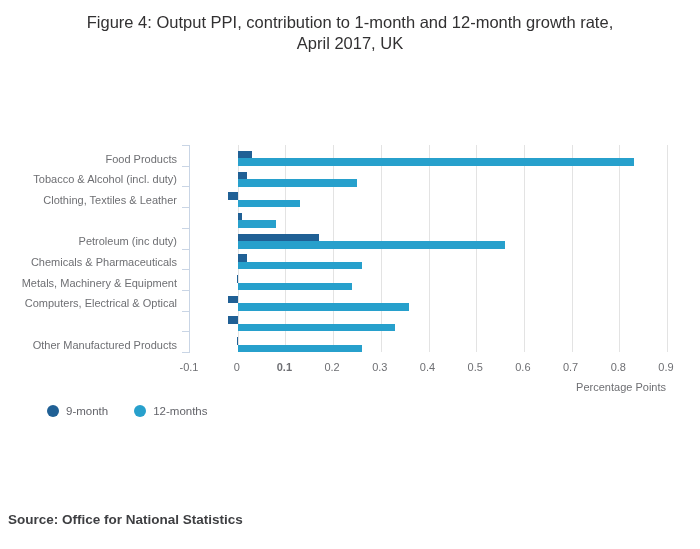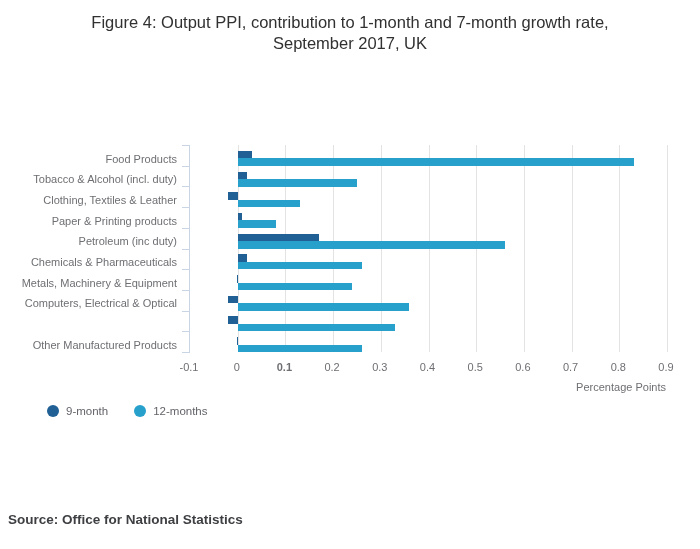--- a/index.html
+++ b/index.html
@@ -46,22 +46,22 @@
     position:absolute; left:8px; top:512px;
     font-size:13.5px; font-weight:bold; color:#3e3f42;
   }
 </style>
 </head>
 <body>
 
 <div class="page">
 
   <div class="title">
-    <span class="tl">Figure 4: Output PPI, contribution to 1-month and 7-month growth rate,</span>
-    <span class="tl">September 2017, UK</span>
+    <span class="tl">Figure 4: Output PPI, contribution to 1-month and 12-month growth rate,</span>
+    <span class="tl">April 2017, UK</span>
   </div>
 
   <div class="plot" id="plot">
       <div class="gridline" style="left: 47.7px;"></div>
       <div class="gridline" style="left: 95.4px;"></div>
       <div class="gridline" style="left: 143.1px;"></div>
       <div class="gridline" style="left: 190.8px;"></div>
       <div class="gridline" style="left: 238.5px;"></div>
       <div class="gridline" style="left: 286.2px;"></div>
       <div class="gridline" style="left: 333.9px;"></div>
@@ -112,21 +112,20 @@
         <span class="legend-swatch" style="background: rgb(39, 160, 204);"></span>
         <span>12-months</span>
       </div>
     </div>
 
   <div class="source">Source: Office for National Statistics</div>
 
 <div class="cat-label" style="top: 152.5px;">Food Products</div>
     <div class="cat-label" style="top: 173.2px;">Tobacco &amp; Alcohol (incl. duty)</div>
     <div class="cat-label" style="top: 193.9px; padding-left: 32px;">Clothing, Textiles &amp; Leather</div>
-    <div class="cat-label" style="top: 214.6px;">Paper &amp; Printing products</div>
     <div class="cat-label" style="top: 235.3px;">Petroleum (inc duty)</div>
     <div class="cat-label" style="top: 256px;">Chemicals &amp; Pharmaceuticals</div>
     <div class="cat-label" style="top: 276.7px;">Metals, Machinery &amp; Equipment</div>
     <div class="cat-label" style="top: 297.4px;">Computers, Electrical &amp; Optical</div>
     <div class="cat-label" style="top: 338.8px;">Other Manufactured Products</div>
     <div class="xtick-label" style="left: 189px;">-0.1</div>
     <div class="xtick-label" style="left: 236.7px;">0</div>
     <div class="xtick-label" style="left: 284.4px; font-weight: bold;">0.1</div>
     <div class="xtick-label" style="left: 332.1px;">0.2</div>
     <div class="xtick-label" style="left: 379.8px;">0.3</div>

